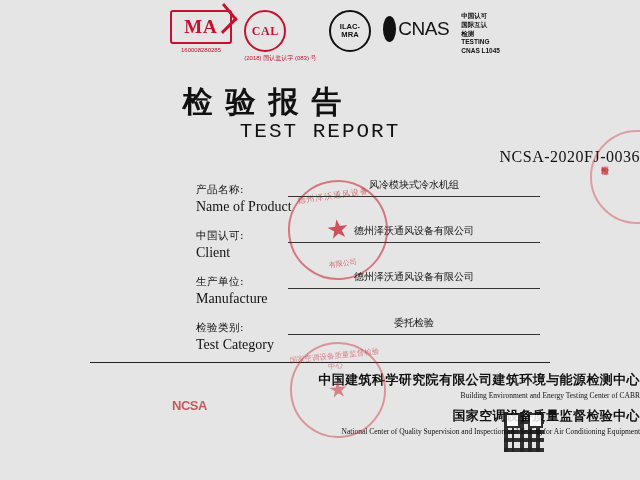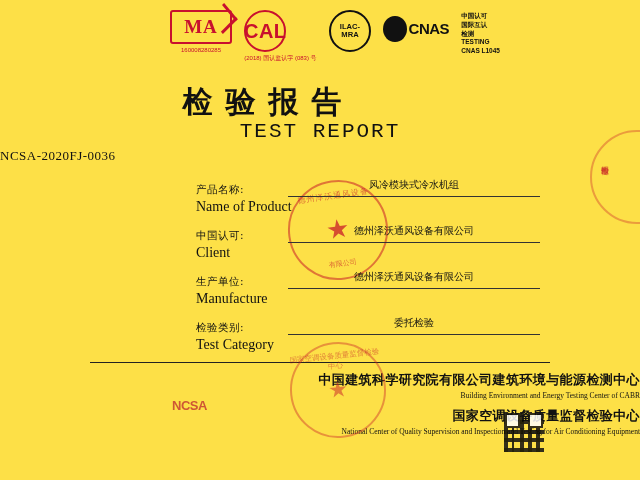--- a/index.html
+++ b/index.html
@@ -12,21 +12,21 @@
     height: 480px;
     overflow: hidden;
     font-family: "Liberation Serif", serif;
     color: #1a1a1a;
   }
 
   #page {
     position: relative;
     width: 640px;
     height: 480px;
-    background: #fde047;
+    background: #e5e5e5;
   }
 
   
   .cert-row {
     position: absolute;
     top: 10px;
     left: 170px;
     width: 330px;
     height: 60px;
     display: flex;
@@ -77,25 +77,25 @@
   }
 
   
   .cal-mark {
     width: 38px;
     height: 38px;
     border-radius: 50%;
     border: 2px solid #c8102e;
     color: #c8102e;
     font-weight: bold;
-    font-size: 20px;
+    font-size: 12px;
     display: flex;
     align-items: center;
     justify-content: center;
-    font-family: Liberation Sans, sans-serif;
+    font-family: Liberation Serif, serif;
     letter-spacing: 0.5px;
   }
 
   
   .ilac-mark {
     width: 38px;
     height: 38px;
     border-radius: 50%;
     border: 2px solid #111;
     color: #111;
@@ -120,22 +120,22 @@
   }
   .cnas-mark .dot {
     width: 26px;
     height: 26px;
     border-radius: 50%;
     background: #111;
     margin-right: 2px;
   }
   .cnas-mark .txt {
     font-family: "Liberation Sans", sans-serif;
-    font-weight: bold;
-    font-size: 15px;
+    font-weight: normal;
+    font-size: 19px;
     color: #111;
     letter-spacing: -0.5px;
   }
 
   .cnas-text {
     text-align: left;
     font-family: "Liberation Sans", sans-serif;
     font-size: 6.5px;
     color: #111;
     line-height: 1.35;
@@ -166,22 +166,22 @@
     font-size: 21px;
     letter-spacing: 2px;
     font-family: Liberation Mono, monospace;
     color: #111;
   }
   .report-no {
     position: absolute;
     top: 148px;
     left: 0;
     width: 640px;
-    text-align: left;
-    font-size: 13px;
+    text-align: right;
+    font-size: 16px;
     letter-spacing: 0.5px;
     font-family: "Liberation Serif", serif;
     color: #111;
   }
 
   
   .fields {
     position: absolute;
     top: 178px;
     left: 196px;

